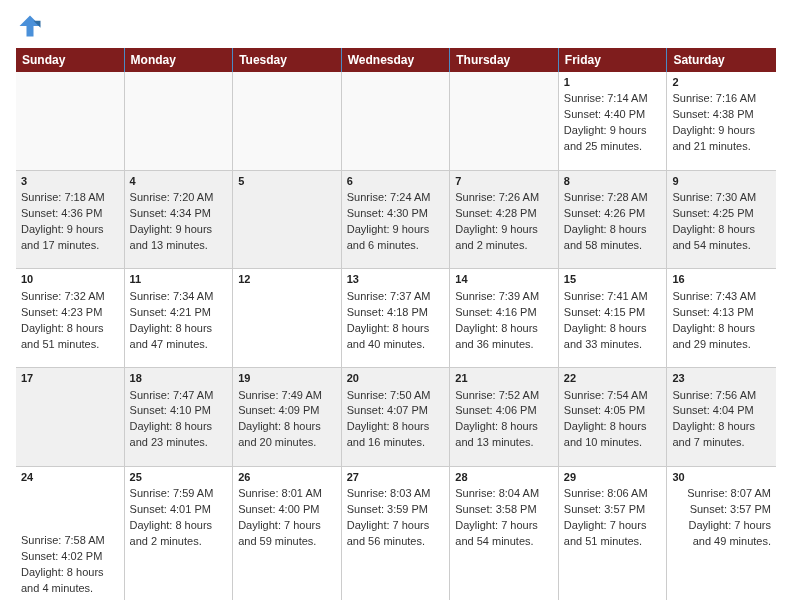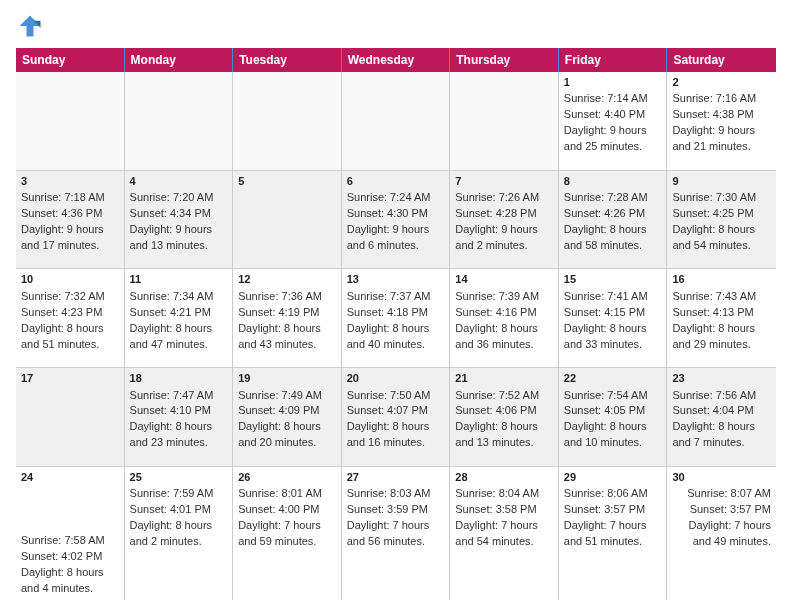--- a/index.html
+++ b/index.html
@@ -61,21 +61,21 @@
       color: #555;
     }
     .calendar {
       flex: 1;
       display: flex;
       flex-direction: column;
     }
     .cal-header-row {
       display: grid;
       grid-template-columns: repeat(7, 1fr);
-      background: #be185d;
+      background: #7f1d1d;
     }
     .cal-header-cell {
       color: #fff;
       font-size: 12px;
       font-weight: bold;
       padding: 5px 6px;
       text-align: left;
       border-right: 1px solid #4a8bc4;
     }
     .cal-header-cell:last-child { border-right: none; }
@@ -215,23 +215,20 @@
 Daylight: 8 hours and 51 minutes.</div>
           </div>
           <div class="cal-cell">
             <span class="day-num">11</span>
             <div class="info" style="white-space: pre-line;">Sunrise: 7:34 AM
 Sunset: 4:21 PM
 Daylight: 8 hours and 47 minutes.</div>
           </div>
           <div class="cal-cell">
             <span class="day-num">12</span>
-            <div class="info" style="white-space: pre-line;">Sunrise: 7:36 AM
-Sunset: 4:19 PM
-Daylight: 8 hours and 43 minutes.</div>
           </div>
           <div class="cal-cell">
             <span class="day-num">13</span>
             <div class="info" style="white-space: pre-line;">Sunrise: 7:37 AM
 Sunset: 4:18 PM
 Daylight: 8 hours and 40 minutes.</div>
           </div>
           <div class="cal-cell">
             <span class="day-num">14</span>
             <div class="info" style="white-space: pre-line;">Sunrise: 7:39 AM

